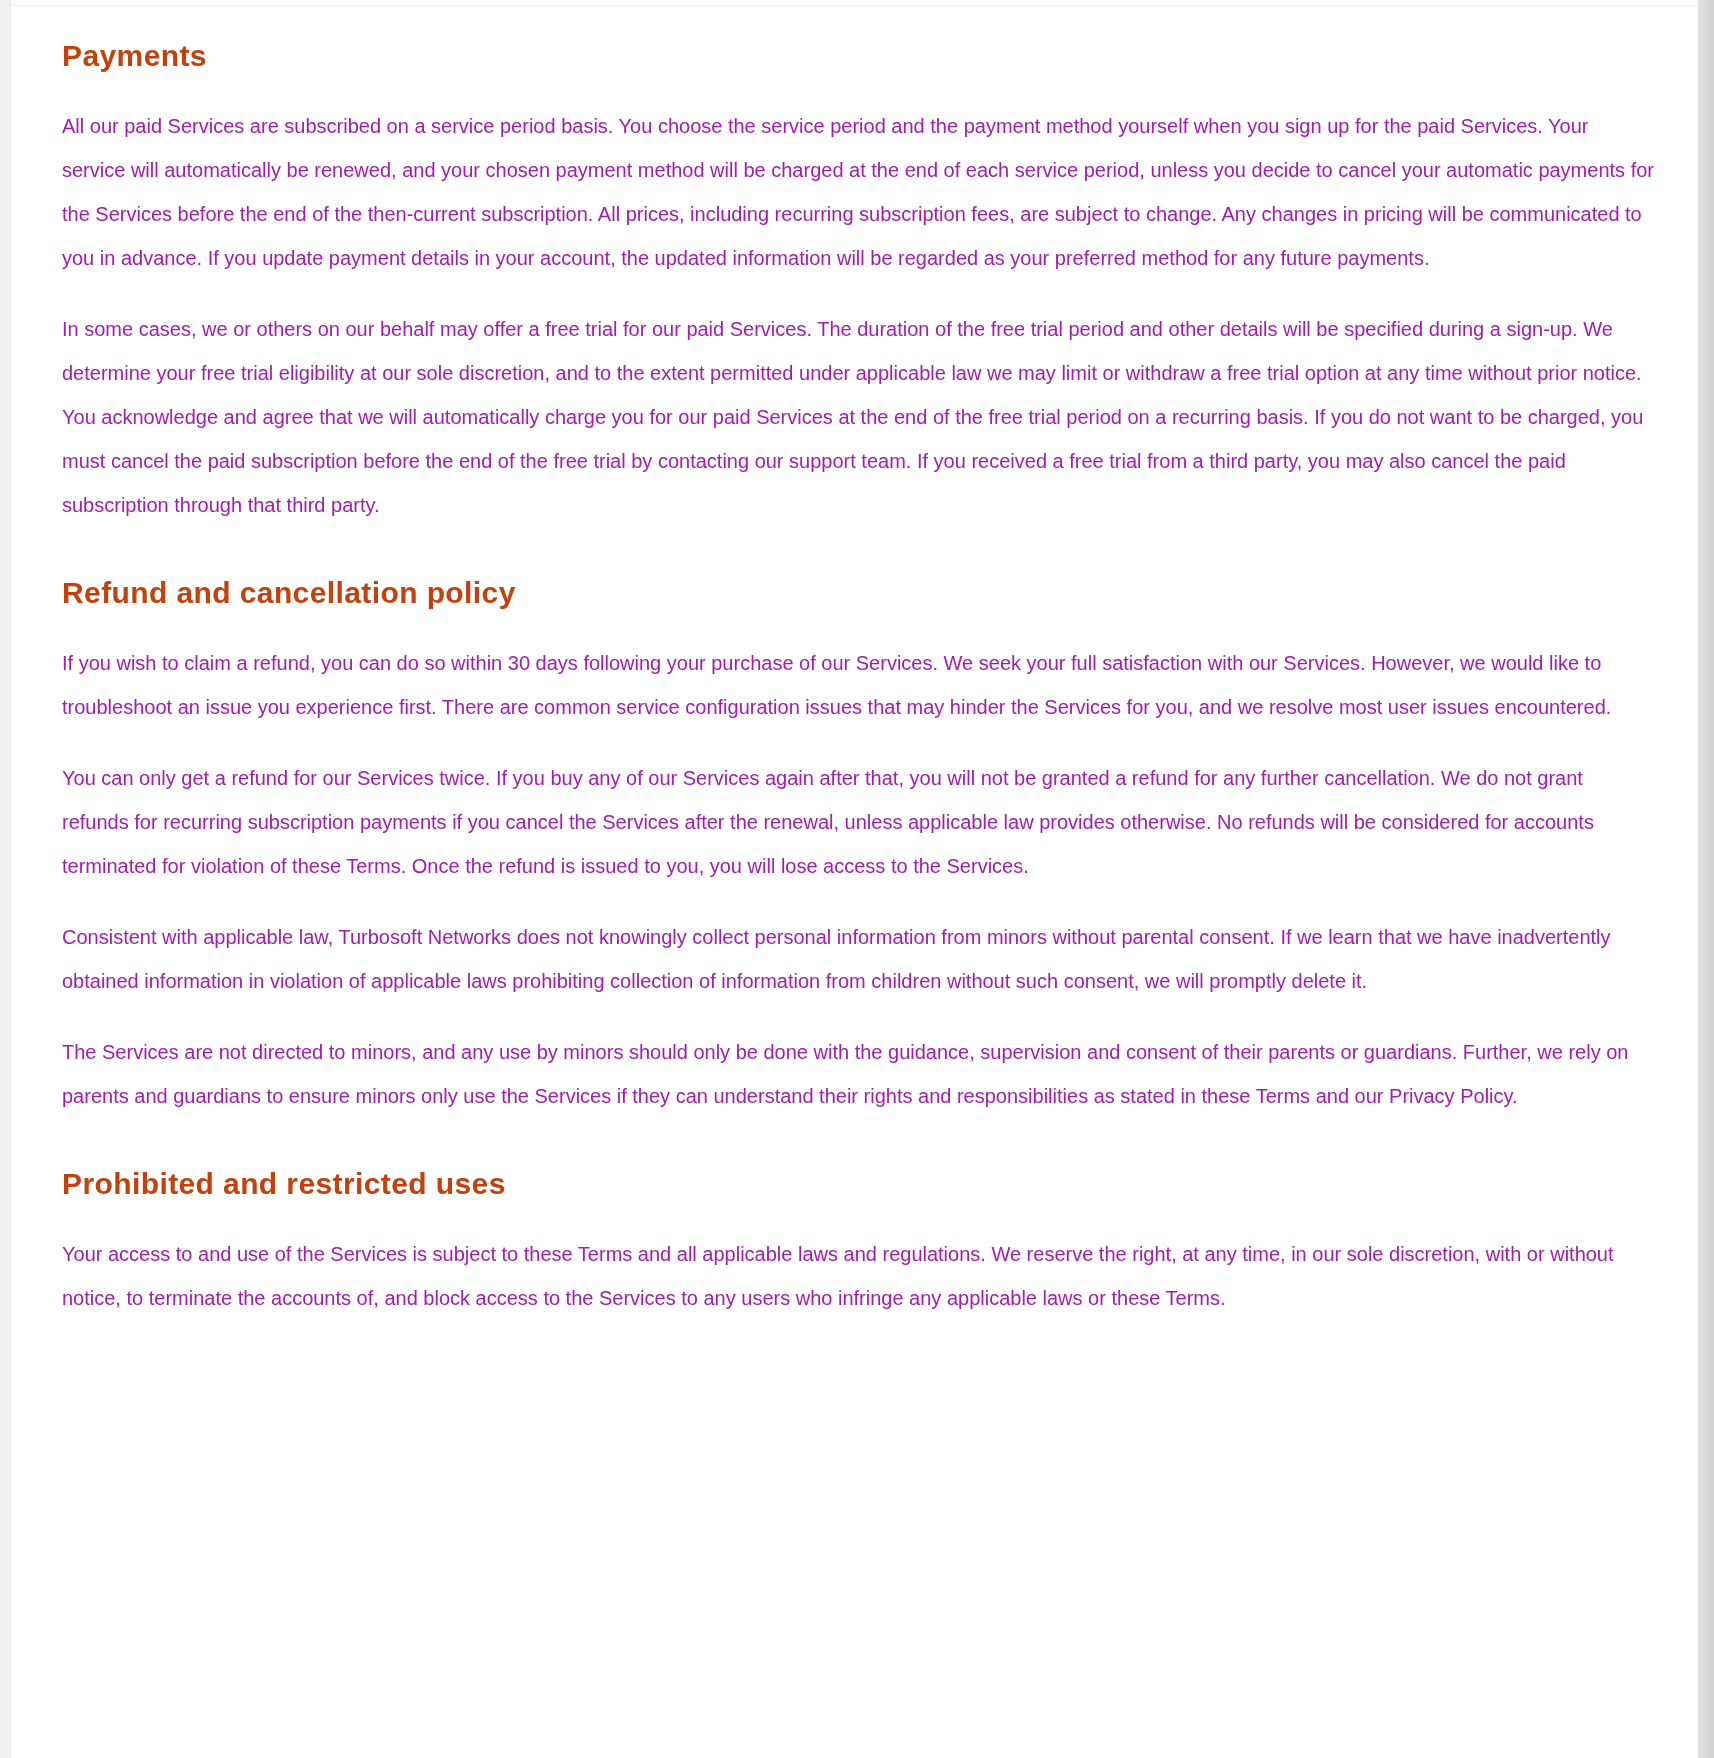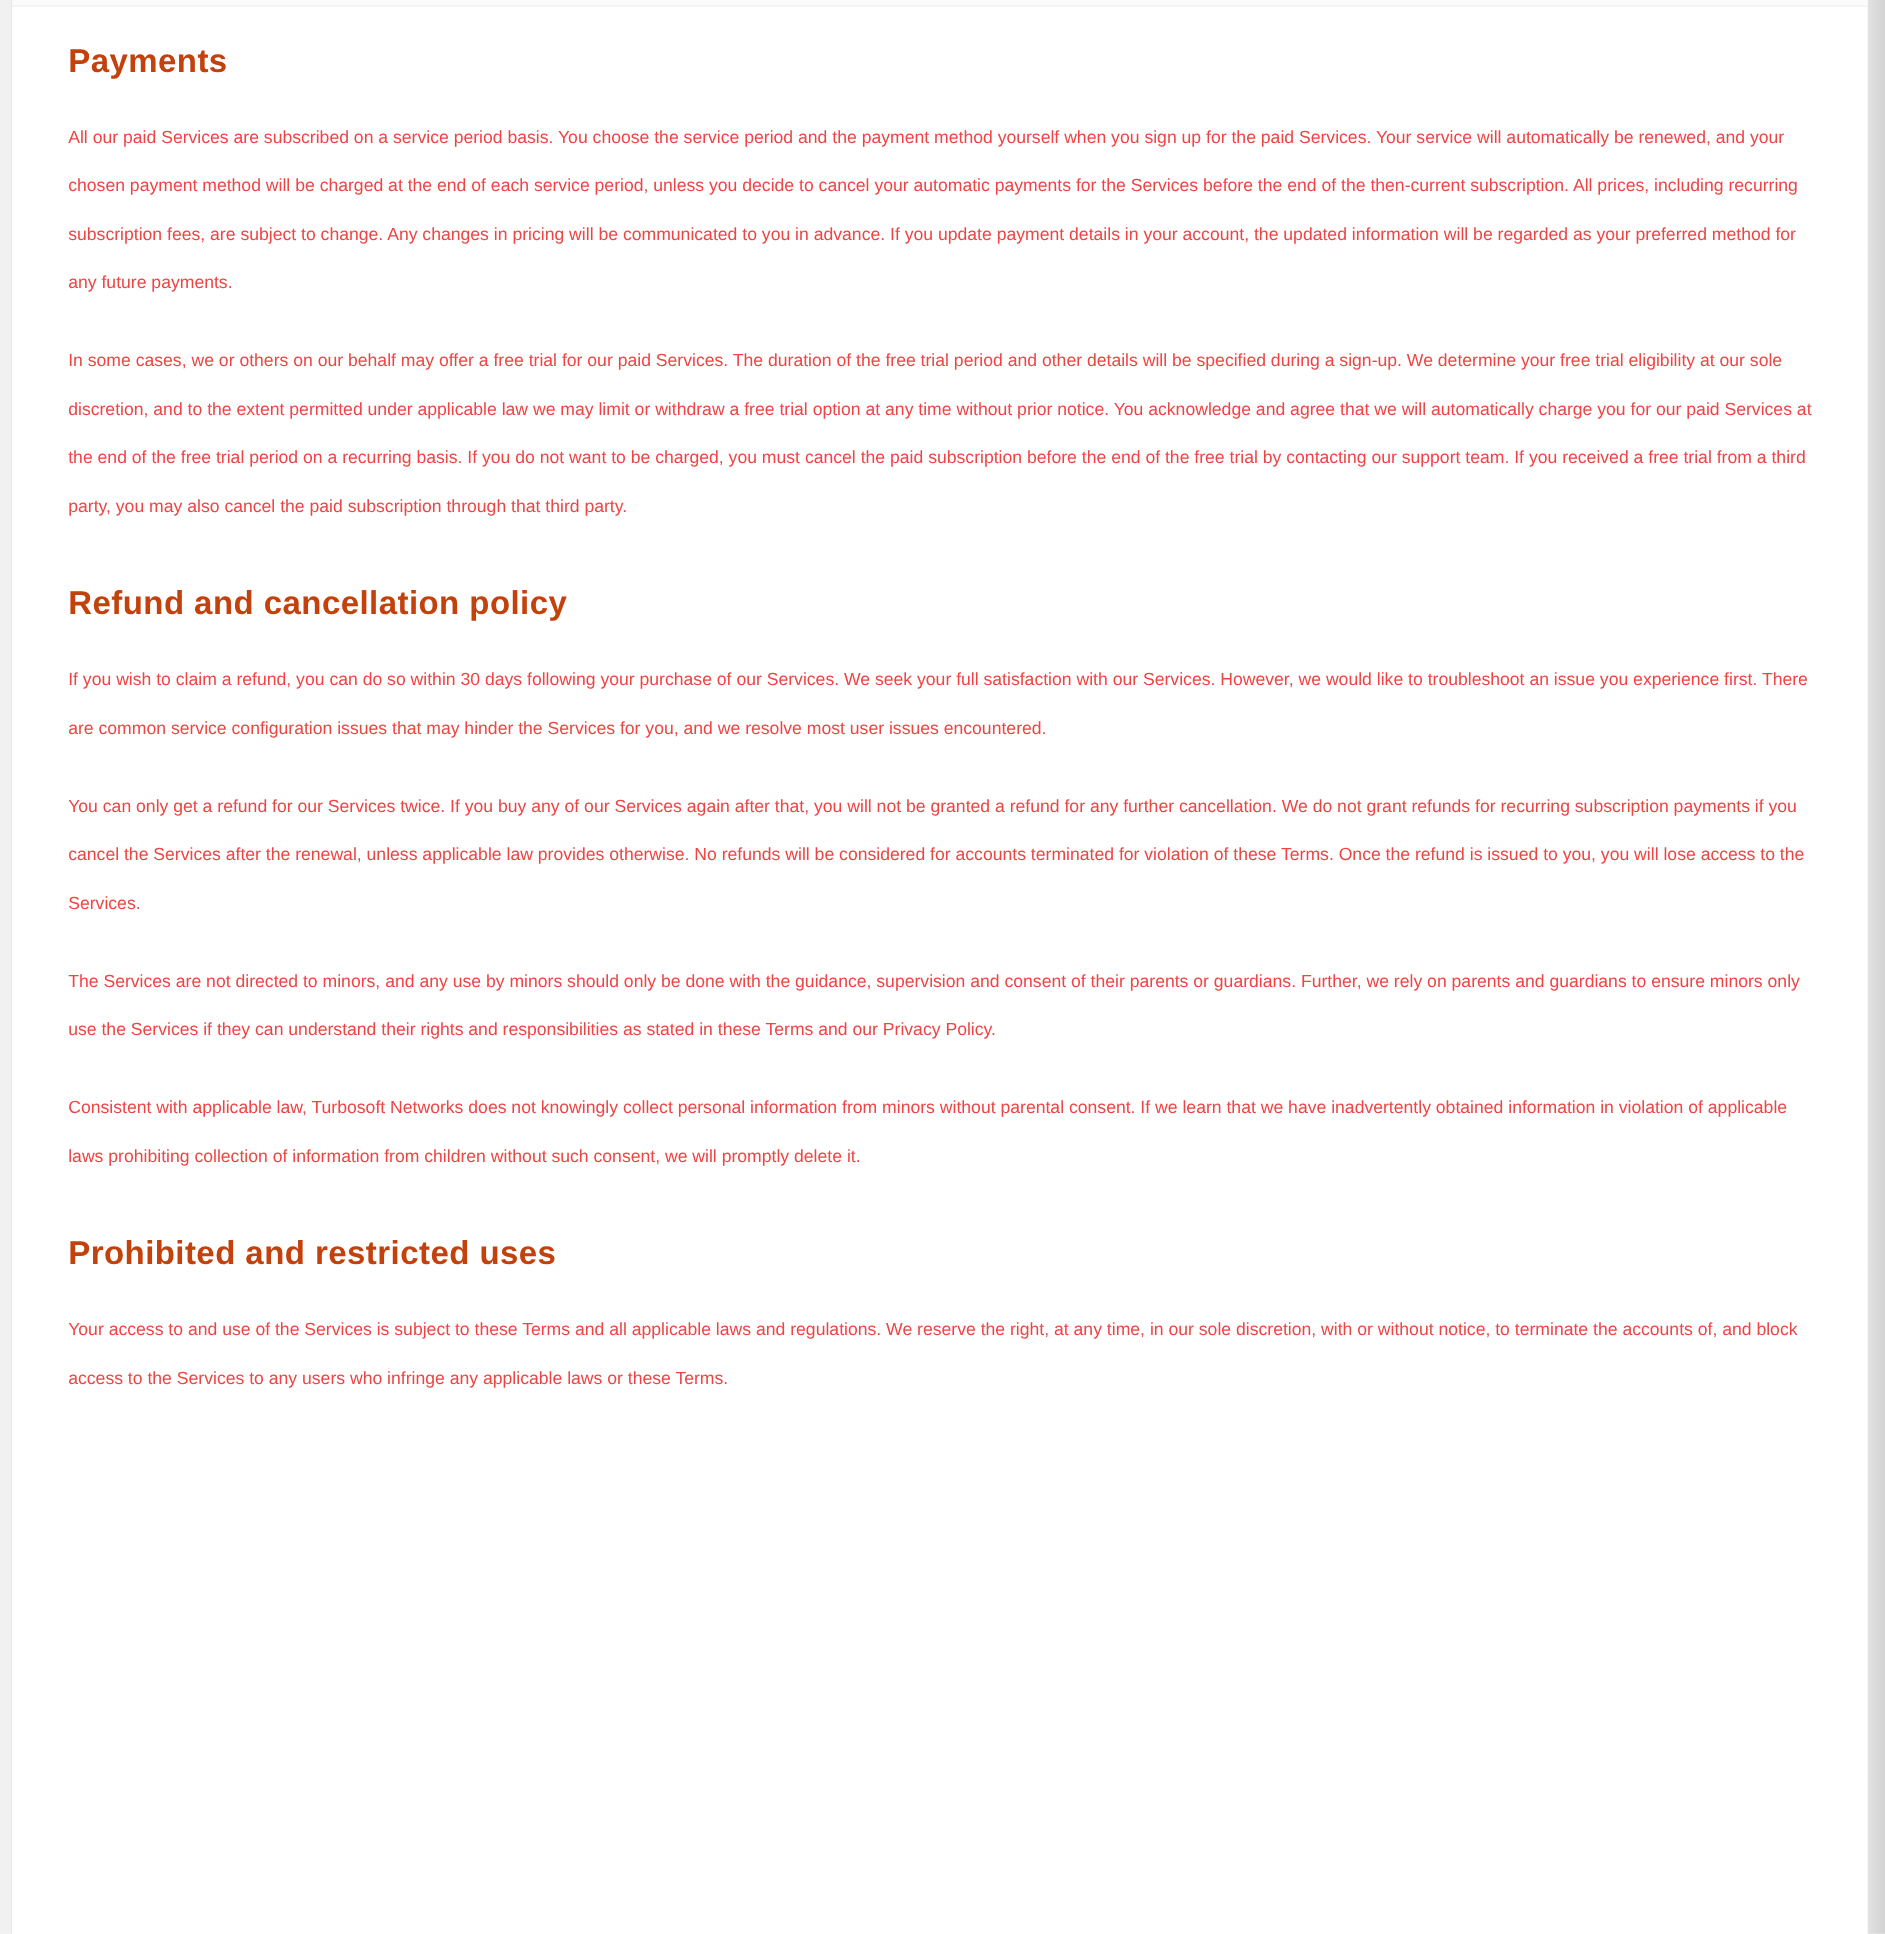--- a/index.html
+++ b/index.html
@@ -47,24 +47,24 @@
     font-size: 30px;
     line-height: 40px;
     letter-spacing: 0.4px;
     color: #c2410c;
     margin: 46px 0 28px 0;
   }
   .doc section:first-child h2 {
     margin-top: 36px;
   }
   .doc p {
-    font-size: 16px;
+    font-size: 20px;
     line-height: 44px;
     margin: 0 0 27px 0;
-    color: #ef4444;
+    color: #a21caf;
   }
 </style>
 </head>
 <body>
 
 <div class="top-edge"></div>
 <div class="left-gutter"></div>
 
 <main class="doc">
 
@@ -74,22 +74,22 @@
     <p>In some cases, we or others on our behalf may offer a free trial for our paid Services. The duration of the free trial period and other details will be specified during a sign-up. We determine your free trial eligibility at our sole discretion, and to the extent permitted under applicable law we may limit or withdraw a free trial option at any time without prior notice. You acknowledge and agree that we will automatically charge you for our paid Services at the end of the free trial period on a recurring basis. If you do not want to be charged, you must cancel the paid subscription before the end of the free trial by contacting our support team. If you received a free trial from a third party, you may also cancel the paid subscription through that third party.</p>
   </section>
 
   <section>
     <h2>Refund and cancellation policy</h2>
     <p>If you wish to claim a refund, you can do so within 30 days following your purchase of our Services. We seek your full satisfaction with our Services. However, we would like to troubleshoot an issue you experience first. There are common service configuration issues that may hinder the Services for you, and we resolve most user issues encountered.</p>
     <p>You can only get a refund for our Services twice. If you buy any of our Services again after that, you will not be granted a refund for any further cancellation. We do not grant refunds for recurring subscription payments if you cancel the Services after the renewal, unless applicable law provides otherwise. No refunds will be considered for accounts terminated for violation of these Terms. Once the refund is issued to you, you will lose access to the Services.</p>
   </section>
 
   <section>
+    <p>Consistent with applicable law, Turbosoft Networks does not knowingly collect personal information from minors without parental consent. If we learn that we have inadvertently obtained information in violation of applicable laws prohibiting collection of information from children without such consent, we will promptly delete it.</p>
     <p>The Services are not directed to minors, and any use by minors should only be done with the guidance, supervision and consent of their parents or guardians. Further, we rely on parents and guardians to ensure minors only use the Services if they can understand their rights and responsibilities as stated in these Terms and our Privacy Policy.</p>
-    <p>Consistent with applicable law, Turbosoft Networks does not knowingly collect personal information from minors without parental consent. If we learn that we have inadvertently obtained information in violation of applicable laws prohibiting collection of information from children without such consent, we will promptly delete it.</p>
   </section>
 
   <section>
     <h2>Prohibited and restricted uses</h2>
     <p>Your access to and use of the Services is subject to these Terms and all applicable laws and regulations. We reserve the right, at any time, in our sole discretion, with or without notice, to terminate the accounts of, and block access to the Services to any users who infringe any applicable laws or these Terms.</p>
 
   </section>
 
 </main>
 

